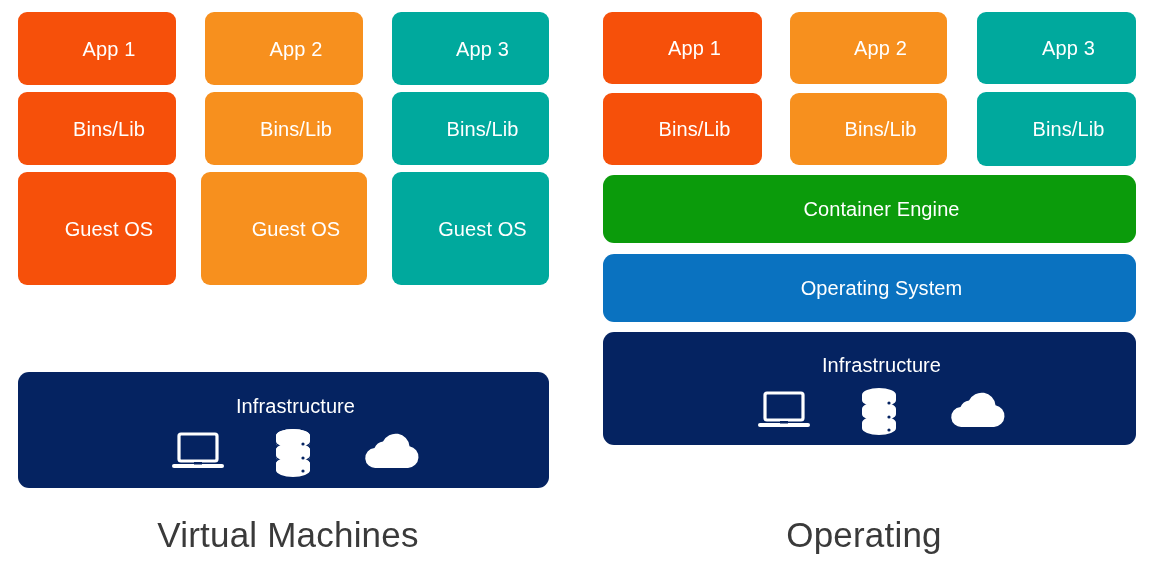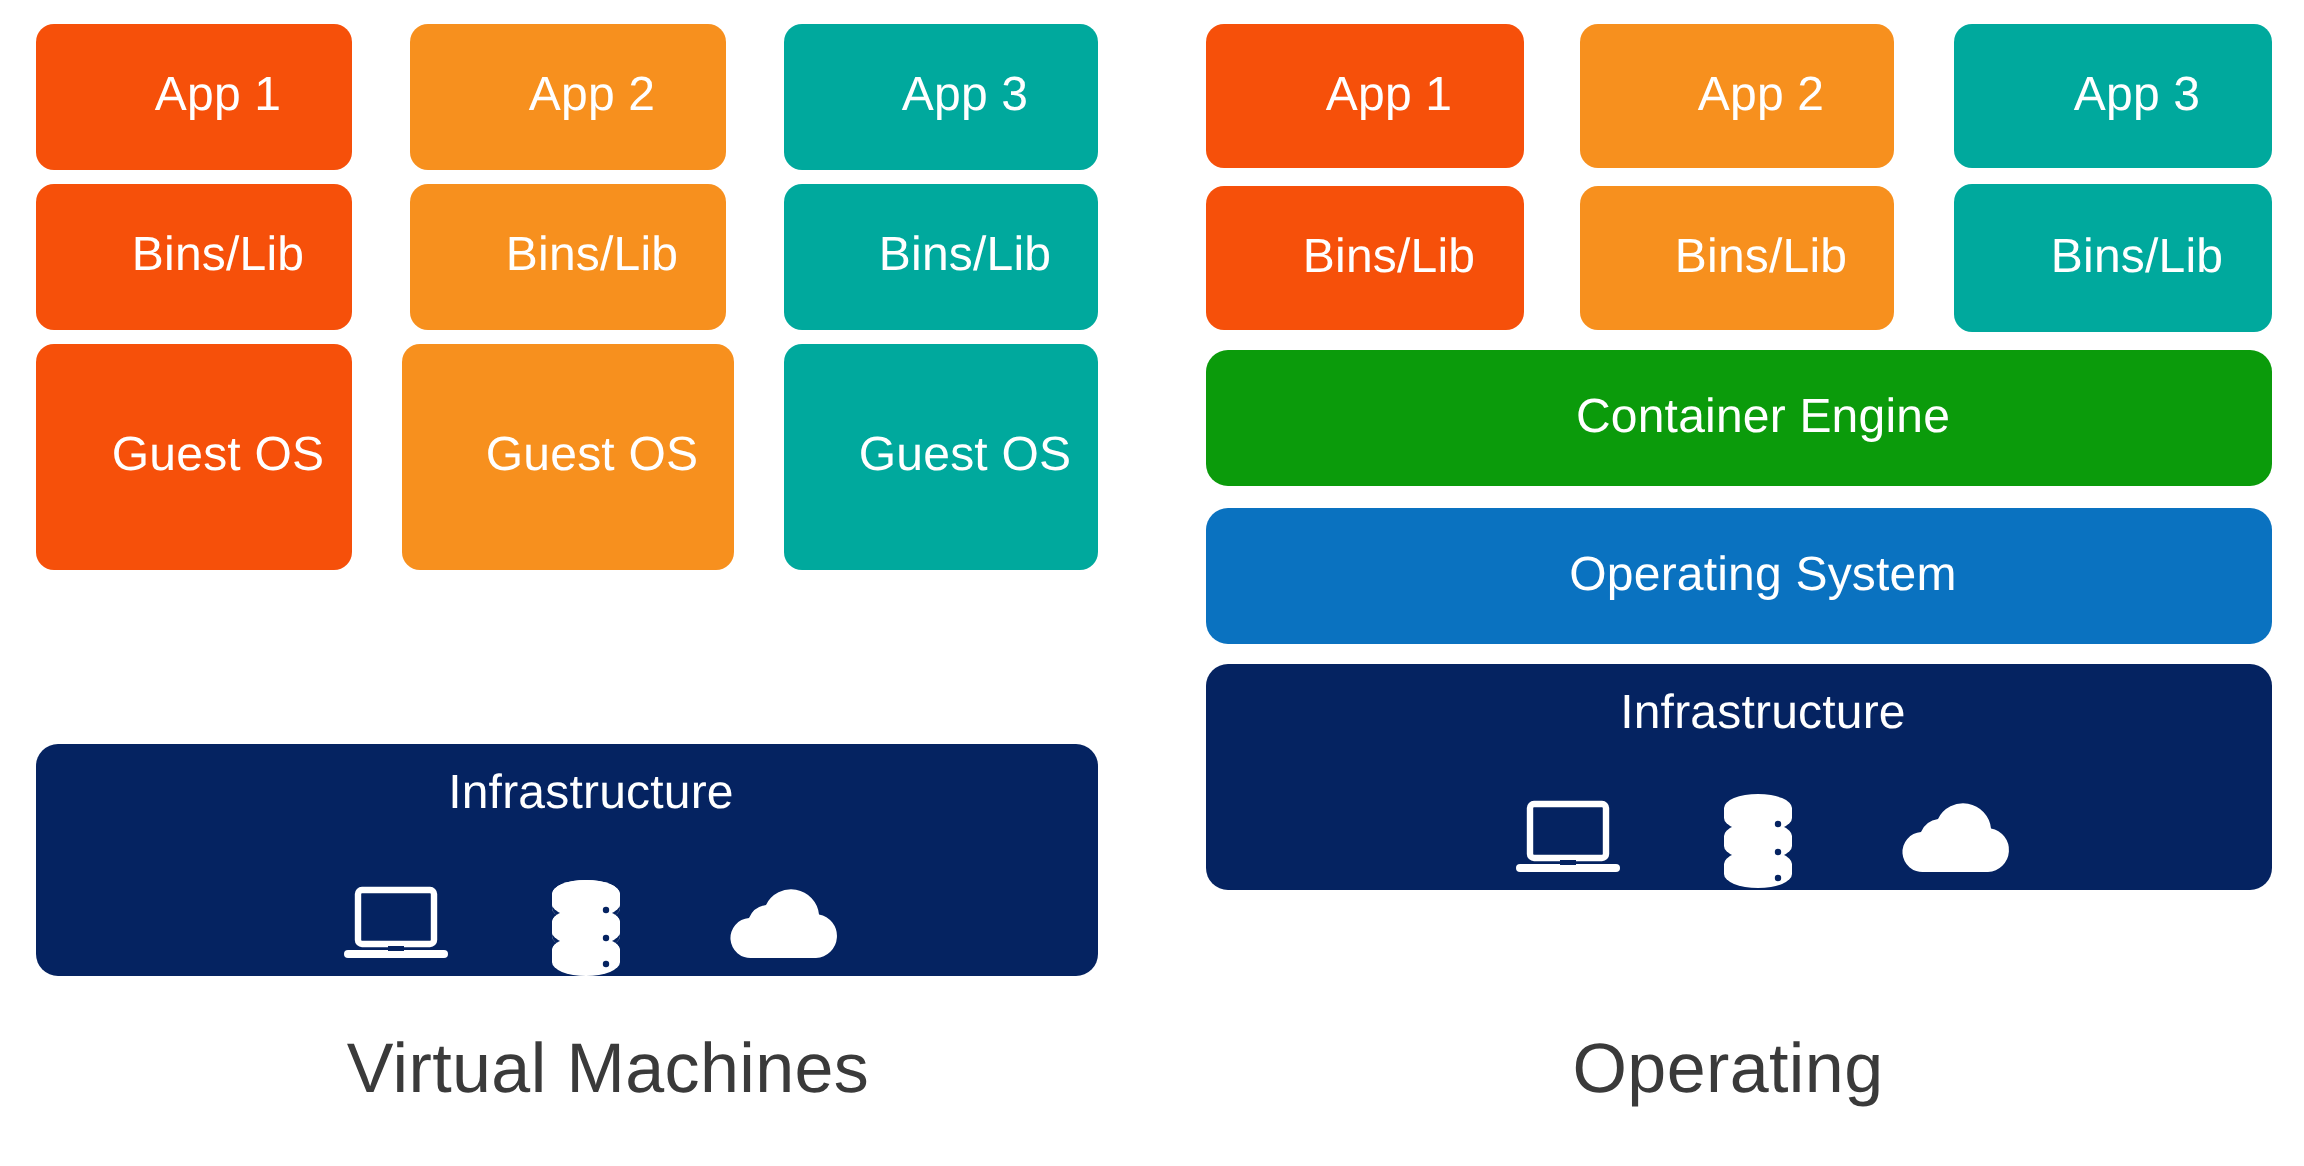--- a/index.html
+++ b/index.html
@@ -28,35 +28,35 @@
   #panel-ct  { left: 576px; width: 576px; }
 
   .block {
     position: absolute;
     border-radius: 9px;
     color: #ffffff;
     display: flex;
     align-items: center;
     justify-content: center;
     box-sizing: border-box;
-    font-size: 24px;
+    font-size: 20px;
     line-height: 1.1;
     letter-spacing: 0.1px;
     text-align: center;
     padding-left: 24px;
     -webkit-font-smoothing: antialiased;
   }
   .block.wide { border-radius: 11px; }
 
   .block .label { pointer-events: none; }
 
   
   .infra {
     flex-direction: column;
-    justify-content: space-between;
+    justify-content: center;
     padding-top: 12px;
   }
   .infra .label { margin-bottom: 6px; }
 
   .icon-row {
     display: flex;
     align-items: center;
     justify-content: center;
     gap: 46px;
     margin-top: 4px;
@@ -143,21 +143,21 @@
         </span>
         <span>
           <svg width="60" height="40" viewBox="0 0 60 40" aria-hidden="true">
             <path d="M15 36 h32 a11 11 0 0 0 1.5 -21.8 A14 14 0 0 0 22 9.5
                      A11 11 0 0 0 13.5 16 A10 10 0 0 0 15 36 Z" fill="#ffffff"></path>
           </svg>
         </span>
       </div>
     </div>
 
-    <div class="caption" style="left:0px; top:515px; width:576px;padding-left:16px;">
+    <div class="caption" style="left:0px; top:515px; width:576px;">
       <span>Virtual Machines</span>
     </div>
   </div>
 
   <div class="panel" id="panel-ct">
 
     <div class="block" style="left:27px; top:12px; width:159px; height:72px; background:#F6500A;">
       <span class="label">App 1</span>
     </div>
     <div class="block" style="left:27px; top:93px; width:159px; height:72px; background:#F6500A;">

